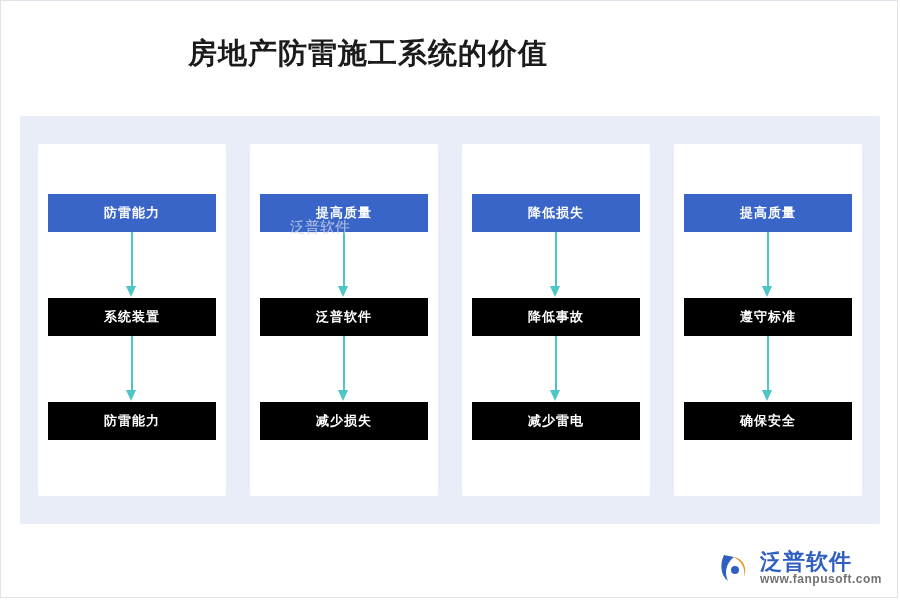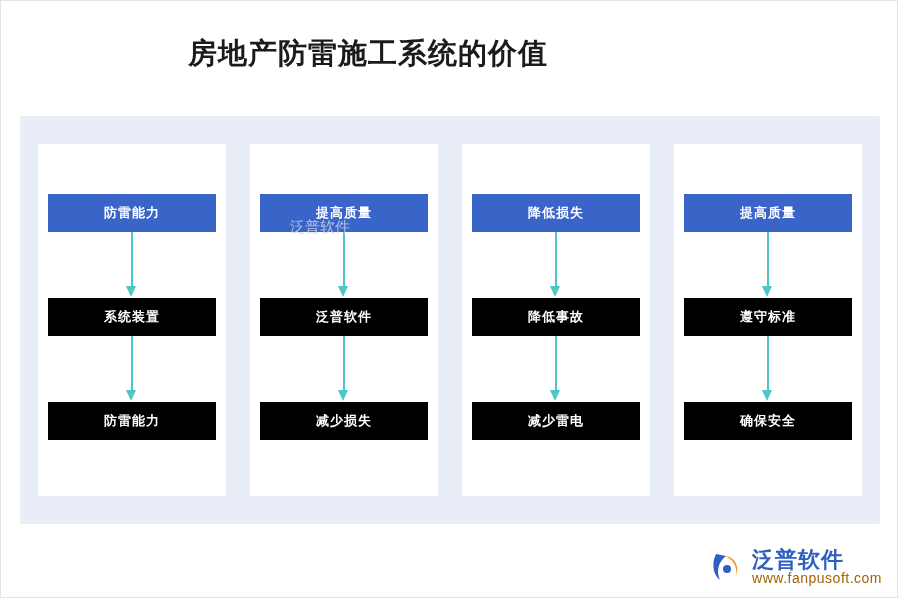--- a/index.html
+++ b/index.html
@@ -136,23 +136,24 @@
     flex-direction: column;
     line-height: 1.05;
   }
   .logo-name {
     font-size: 22px;
     font-weight: bold;
     color: #2f5fc0;
     letter-spacing: 1px;
   }
   .logo-url {
-    font-size: 14px;
-    color: #a16207;
+    font-size: 12px;
+    color: #737373;
     letter-spacing: 0.5px;
+    font-weight: bold;
   }
 </style>
 </head>
 <body>
 
 <div class="page-border"></div>
 
 <div class="title">房地产防雷施工系统的价值</div>
 
 <div class="panel"></div>

